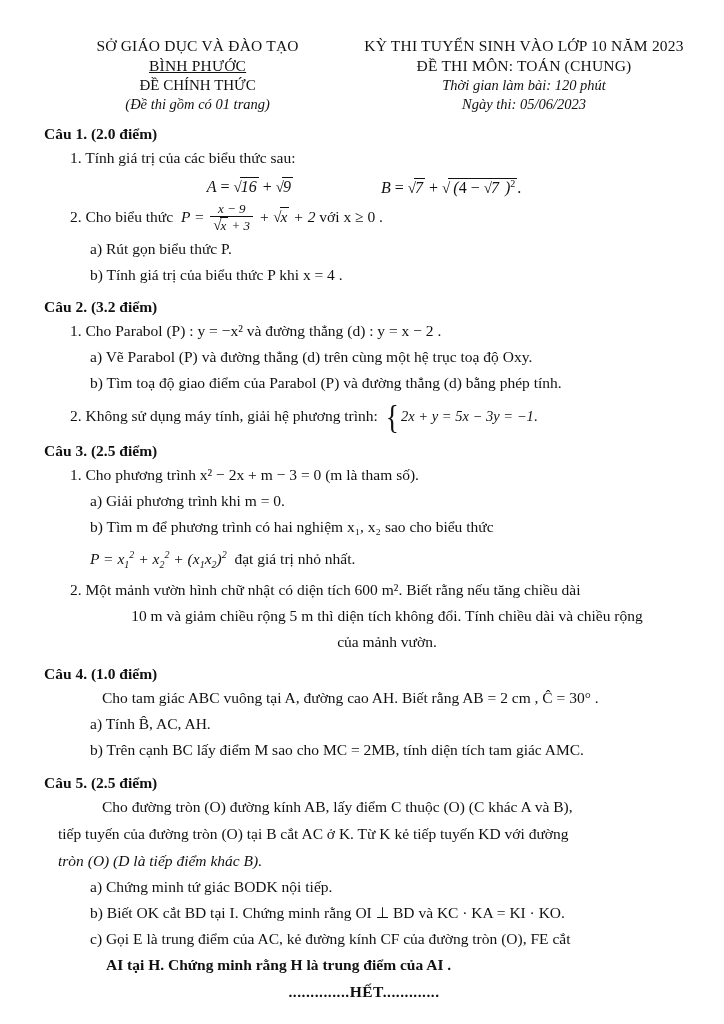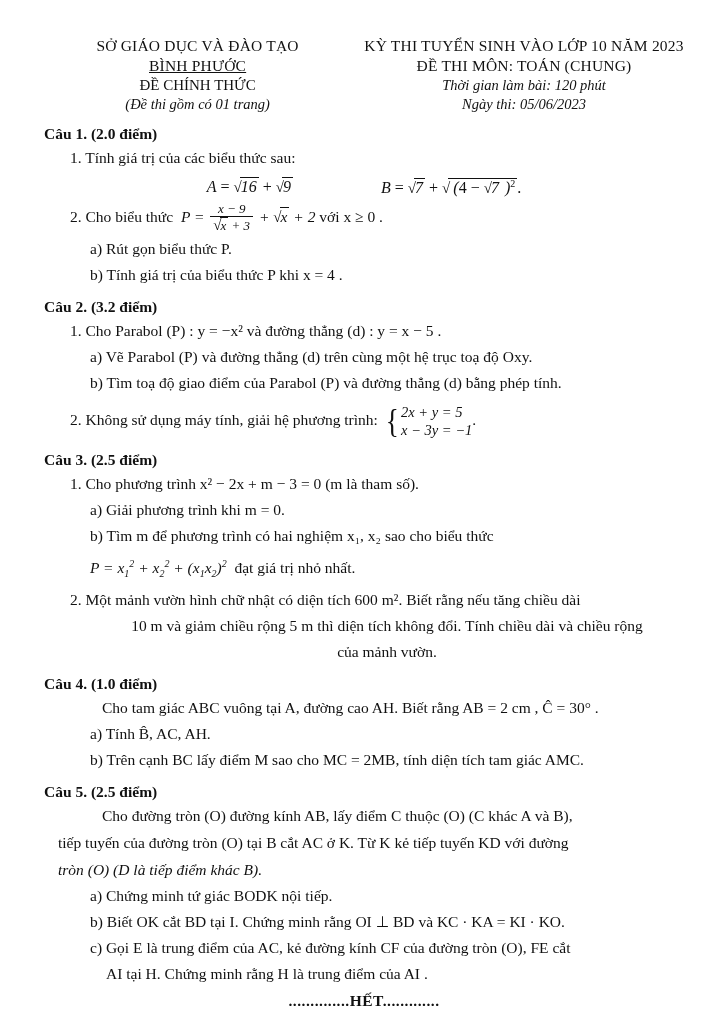--- a/index.html
+++ b/index.html
@@ -160,21 +160,21 @@
   .brace {
     font-size: 34px;
     line-height: 28px;
     font-weight: 300;
     margin-right: 1px;
     transform: scaleX(0.8);
     display: inline-block;
   }
   .syslines {
     display: inline-flex;
-    flex-direction: column;
+    flex-direction: row;
     font-size: 14.5px;
     line-height: 1.28;
   }
 </style>
 </head>
 <body>
 
 <div class="page">
   <div class="inner">
 
@@ -225,21 +225,21 @@
         </span>
         + <span class="sqrt"><span class="rad">√</span><span class="arg">x</span></span> + 2
       </span>
       <span>với x ≥ 0 .</span>
     </div>
 
     <div class="lvl2">a) Rút gọn biểu thức P.</div>
     <div class="lvl2">b) Tính giá trị của biểu thức P khi x = 4 .</div>
 
     <div class="q-title">Câu 2. (3.2 điểm)</div>
-    <div class="lvl1">1. Cho Parabol (P) : y = −x² và đường thẳng (d) : y = x − 5 .</div>
+    <div class="lvl1">1. Cho Parabol (P) : y = −x² và đường thẳng (d) : y = x − 2 .</div>
     <div class="lvl2">a) Vẽ Parabol (P) và đường thẳng (d) trên cùng một hệ trục toạ độ Oxy.</div>
     <div class="lvl2">b) Tìm toạ độ giao điểm của Parabol (P) và đường thẳng (d) bằng phép tính.</div>
     <div class="lvl1" style="margin-top:8px;">
       <span>2. Không sử dụng máy tính, giải hệ phương trình:</span>
       <span class="sys">
         <span class="brace">{</span>
         <span class="syslines">
           <span class="math">2x + y = 5</span>
           <span class="math">x − 3y = −1</span>
         </span>
@@ -263,18 +263,18 @@
     <div class="lvl2">a) Tính B̂, AC, AH.</div>
     <div class="lvl2">b) Trên cạnh BC lấy điểm M sao cho MC = 2MB, tính diện tích tam giác AMC.</div>
 
     <div class="q-title">Câu 5. (2.5 điểm)</div>
     <div class="para para-first">Cho đường tròn (O) đường kính AB, lấy điểm C thuộc (O) (C khác A và B),</div>
     <div class="para" style="margin-left:14px;">tiếp tuyến của đường tròn (O) tại B cắt AC ở K. Từ K kẻ tiếp tuyến KD với đường</div>
     <div class="para" style="margin-left:14px;font-style:italic;">tròn (O) (D là tiếp điểm khác B).</div>
     <div class="lvl2">a) Chứng minh tứ giác BODK nội tiếp.</div>
     <div class="lvl2">b) Biết OK cắt BD tại I. Chứng minh rằng OI ⊥ BD và KC · KA = KI · KO.</div>
     <div class="lvl2">c) Gọi E là trung điểm của AC, kẻ đường kính CF của đường tròn (O), FE cắt</div>
-    <div class="lvl2" style="margin-left:62px;">AI tại H. Chứng minh rằng H là trung điểm của AI .</div>
+    <div class="lvl2" style="margin-left:62px;font-weight:bold;">AI tại H. Chứng minh rằng H là trung điểm của AI .</div>
 
     <div class="het">..............HẾT.............</div>
 
   </div>
 </div>
 
 </body></html>

